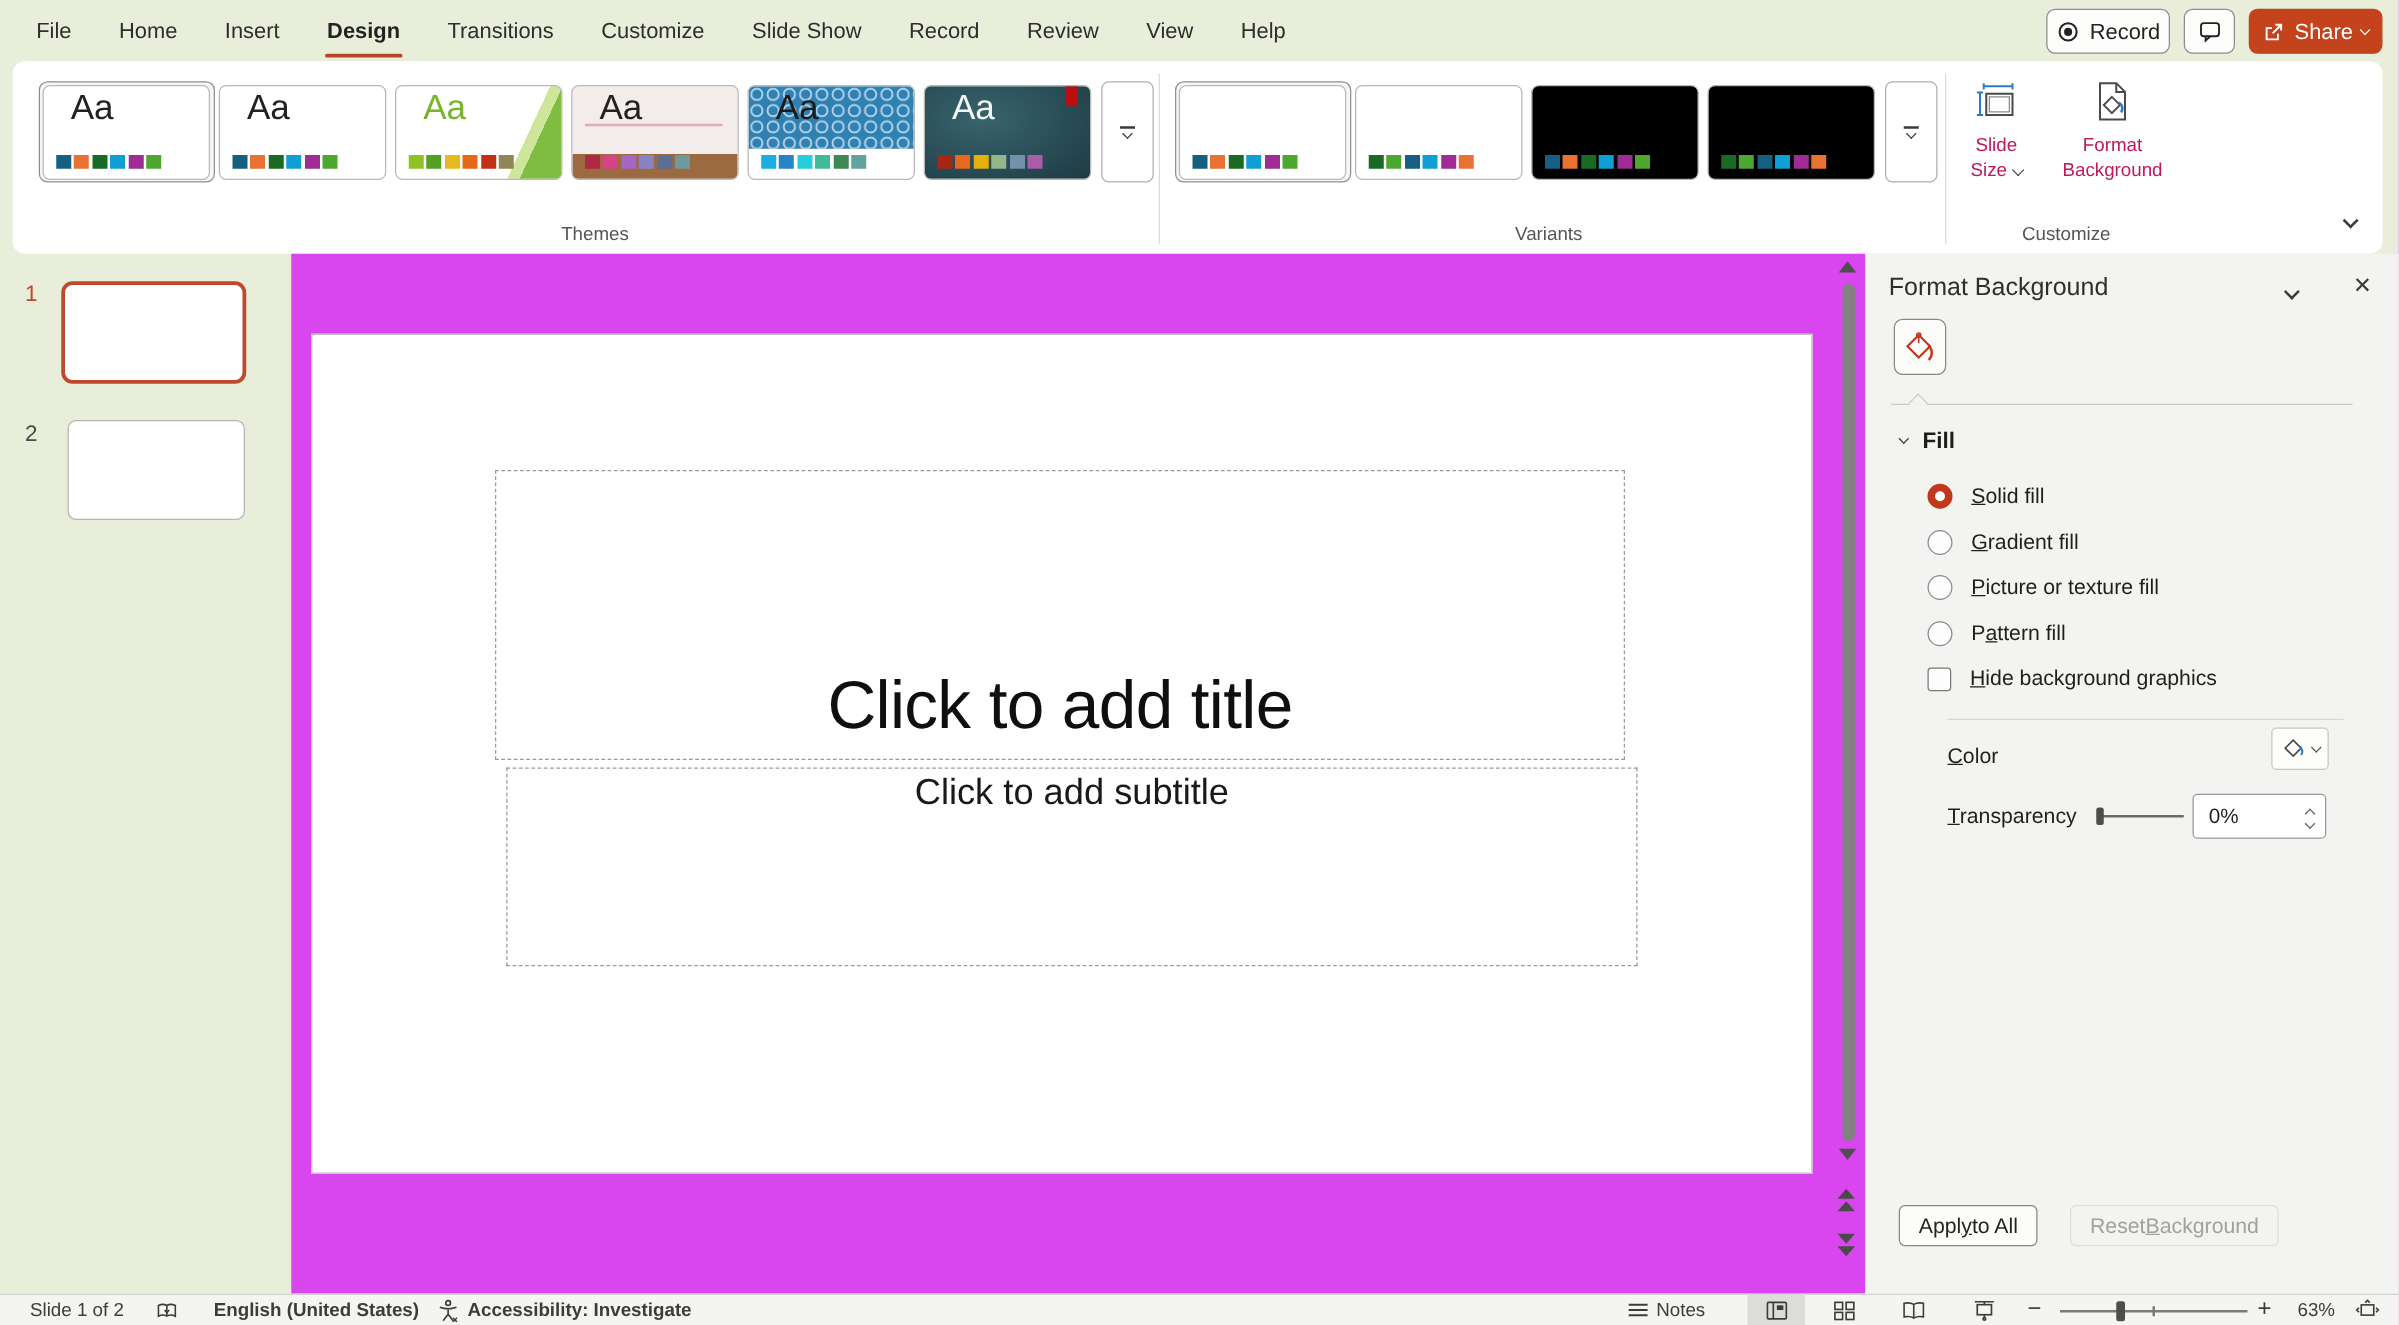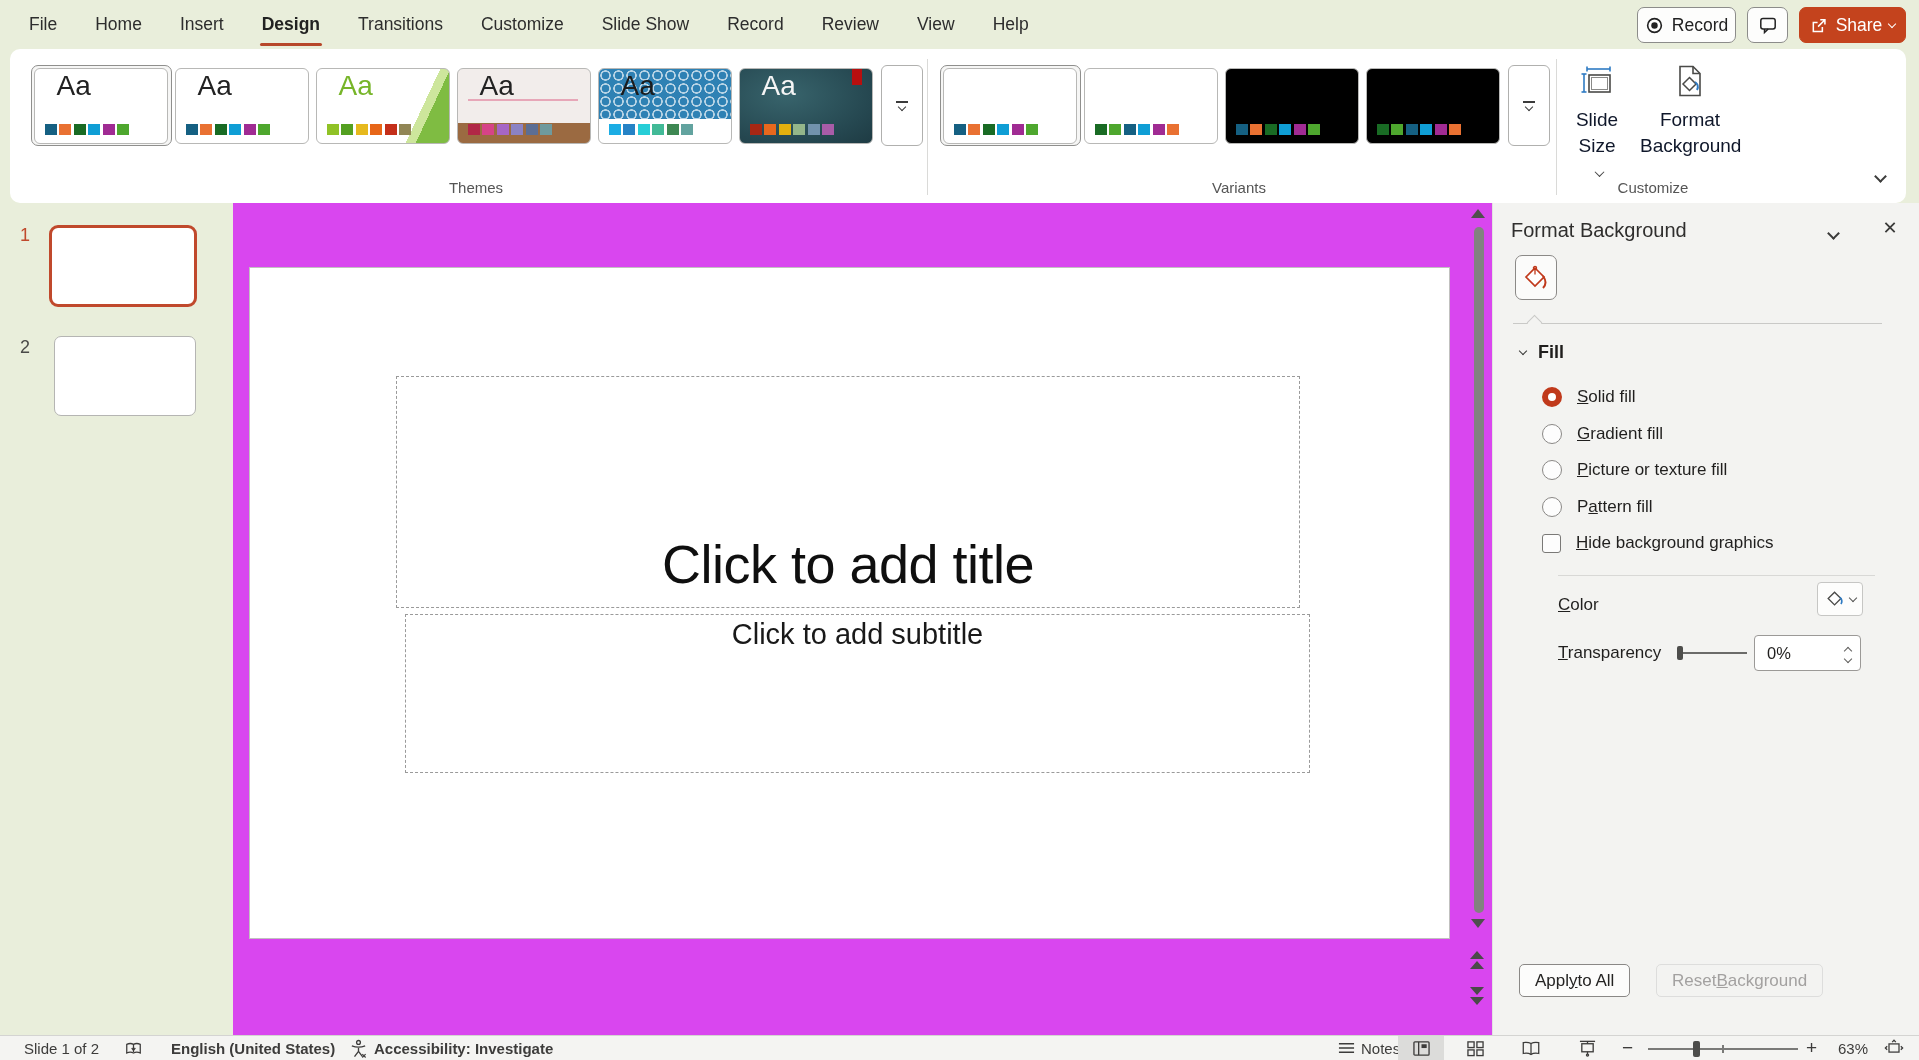--- a/index.html
+++ b/index.html
@@ -37,21 +37,21 @@
   .pink-line { position:absolute; left:10px; right:12px; top:30px; height:2px; background:#e7a7b8; z-index:2; }
   .k-integral .pattern { position:absolute; left:0; right:0; top:0; height:50px; background-color:#2e81b4;
       background-image:radial-gradient(circle, rgba(255,255,255,0) 3.5px, rgba(255,255,255,.65) 4px, rgba(255,255,255,.65) 5px, rgba(255,255,255,0) 5.5px);
       background-size:13px 13px; }
   .k-badge { background:radial-gradient(ellipse at 35% 35%, #38646c 0%, #254750 70%, #1e3b43 100%); }
   .badge-tab { position:absolute; right:10px; top:0; width:10px; height:16px; background:#b80f0f; z-index:2; }
   .gal-more { width:42px; height:81px; margin-left:2px; border:1px solid #b0b0ae; border-radius:6px; background:#fff; display:flex; flex-direction:column; align-items:center; justify-content:center; gap:3px; }
   .gal-more .bar { width:12px; height:2px; background:#3b3b3b; }
   .vdiv { position:absolute; top:10px; width:1px; height:136px; background:#dadad8; }
   .grp-label { position:absolute; top:130px; font-size:15px; color:#555; text-align:center; }
-  .big-btn { position:absolute; top:10px; width:96px; height:120px; display:flex; flex-direction:column; align-items:center; color:#0f172a; font-size:19px; text-align:center; line-height:1.35; }
+  .big-btn { position:absolute; top:10px; width:96px; height:120px; display:flex; flex-direction:column; align-items:center; color:#be185d; font-size:15px; text-align:center; line-height:1.35; }
   .big-btn .bicon { width:36px; height:36px; margin:4px 0 8px; }
   .lbl-slidesize::after { content:""; display:inline-block; width:6px; height:6px; border-right:1.6px solid #444; border-bottom:1.6px solid #444; transform:rotate(45deg) translate(-1px,-1px); margin-left:5px; }
   .ribbon-collapse { position:absolute; left:1858px; top:117px; width:24px; height:20px; color:#3c3c3b; display:flex; align-items:center; justify-content:center; }
 
   
   .thumbs { position:absolute; left:0; top:203px; width:233px; bottom:25px; }
   .thumb-num { position:absolute; font-size:18px; color:#4a4a48; }
   .thumb-num.sel { color:#c0492c; }
   .thumb-box { position:absolute; background:#fff; }
   .thumb-1 { left:49px; top:22px; width:148px; height:82px; border:3.5px solid #c0492c; border-radius:9px; }
@@ -463,21 +463,21 @@
   <span class="sb-item" style="left:171px;font-weight:bold;">English (United States)</span>
   <span class="sb-item" style="left:349px;">
     <svg width="19" height="19" viewBox="0 0 20 20" fill="none" stroke="#3d3c3b" stroke-width="1.4">
       <circle cx="10" cy="3.6" r="2"></circle>
         <path d="M3 7.2 q7 2.6 14 0 M10 9.5 v3.5 M10 13 l-4.2 5.5 M10 13 l4.2 5.5"></path>
         <path d="M14 16 l3.5 3.5 M17.5 16 L14 19.5" stroke-width="1.2"></path>
     </svg>
   </span>
   <span class="sb-item sb-bold" style="left:374px;">Accessibility: Investigate</span>
 
-  <span class="sb-item" style="left:1338px;">
+  <span class="sb-item" style="left:1302px;">
     <span>
       <svg width="17" height="14" viewBox="0 0 18 14" stroke="#3d3c3b" stroke-width="1.6">
           <path d="M1 2.5 h16 M1 7 h16 M1 11.5 h16"></path>
         </svg>
     </span>
     <span>Notes</span>
   </span>
 
   <span class="viewbtn active" style="left:1398px;">
     <svg width="19" height="17" viewBox="0 0 20 18" fill="none" stroke="#3d3c3b" stroke-width="1.4">

